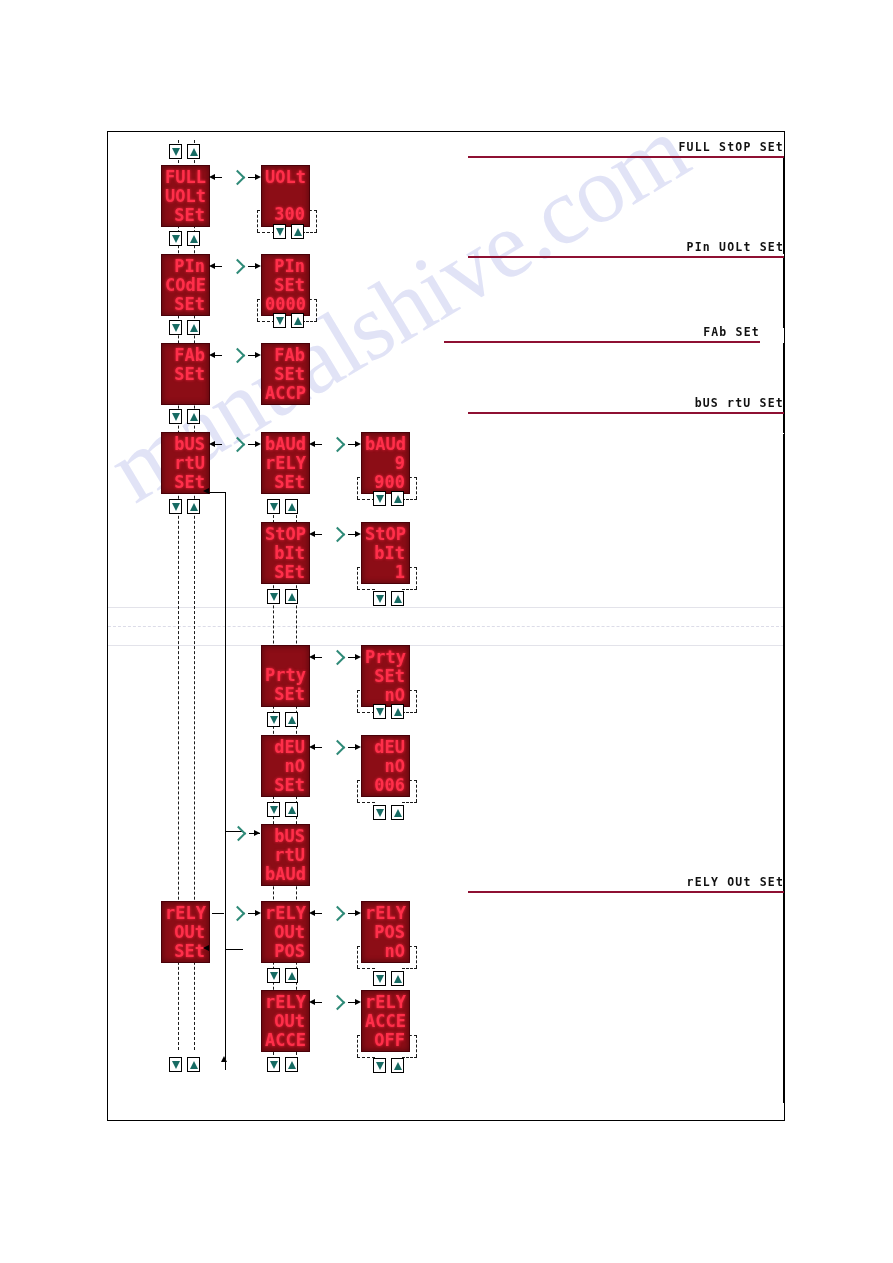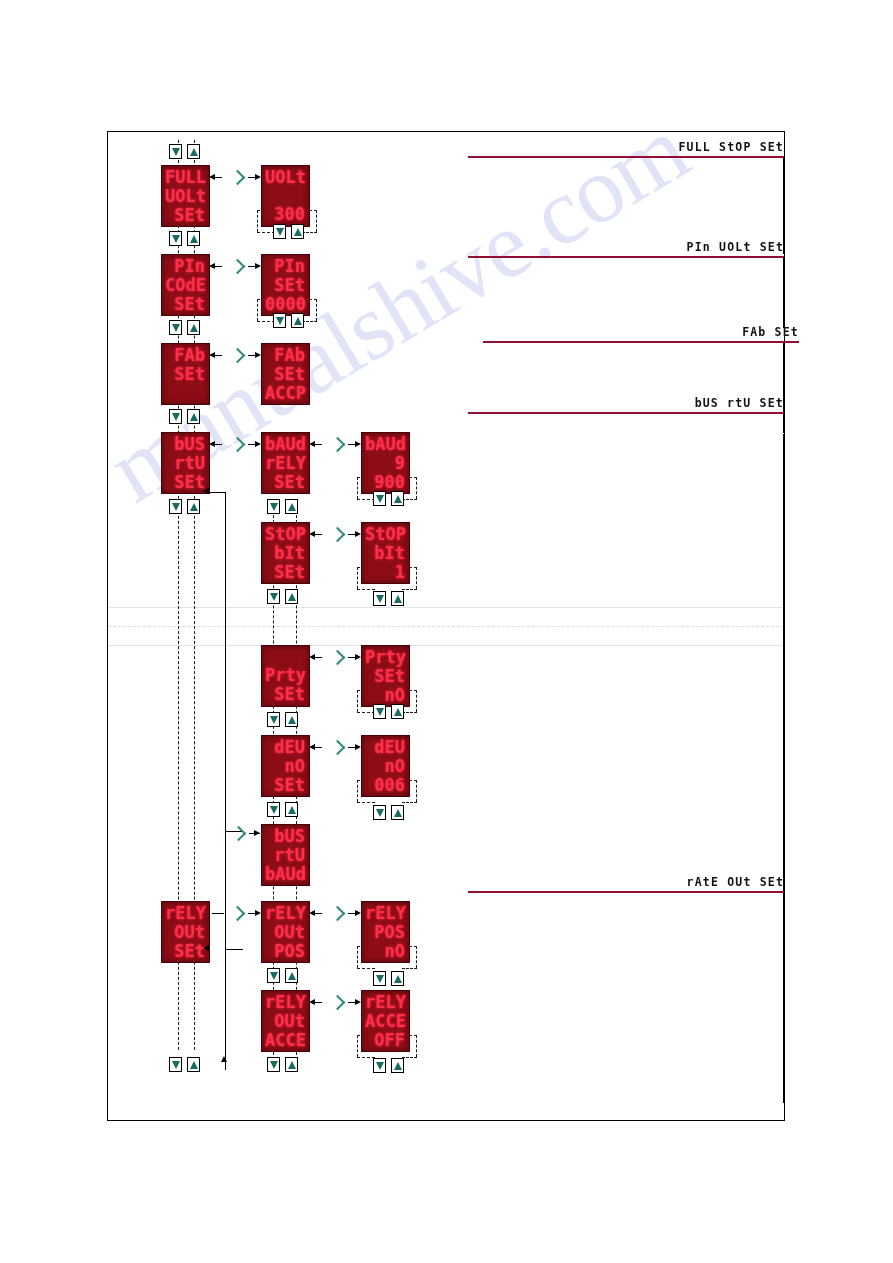--- a/index.html
+++ b/index.html
@@ -192,38 +192,38 @@
 </div>
 
 <div class="sec" style="left:468px;top:240px;width:316px;height:18px">
   <span class="sec-label">PIn  UOLt  SEt</span>
   <span class="sec-rule"></span>
 </div>
 <div class="sec" style="left:468px;top:258px;width:316px;height:70px">
   <span class="sec-vline"></span>
 </div>
 
-<div class="sec" style="left:483px;top:325px;width:316px;height:18px">
+<div class="sec" style="left:444px;top:325px;width:316px;height:18px">
   <span class="sec-label">FAb  SEt</span>
   <span class="sec-rule"></span>
 </div>
 <div class="sec" style="left:468px;top:343px;width:316px;height:90px">
   <span class="sec-vline"></span>
 </div>
 
 <div class="sec" style="left:468px;top:396px;width:316px;height:18px">
   <span class="sec-label">bUS  rtU  SEt</span>
   <span class="sec-rule"></span>
 </div>
 <div class="sec" style="left:468px;top:434px;width:316px;height:458px">
   <span class="sec-vline"></span>
 </div>
 
 <div class="sec" style="left:468px;top:875px;width:316px;height:18px">
-  <span class="sec-label">rAtE  OUt  SEt</span>
+  <span class="sec-label">rELY  OUt  SEt</span>
   <span class="sec-rule"></span>
 </div>
 <div class="sec" style="left:468px;top:893px;width:316px;height:210px">
   <span class="sec-vline"></span>
 </div>
 
 <div class="dline-v" style="left:178px;top:140px;height:910px"></div>
 <div class="dline-v" style="left:194px;top:140px;height:910px"></div>
 
 <div class="vline" style="left:225px;top:830px;height:240px"></div>

